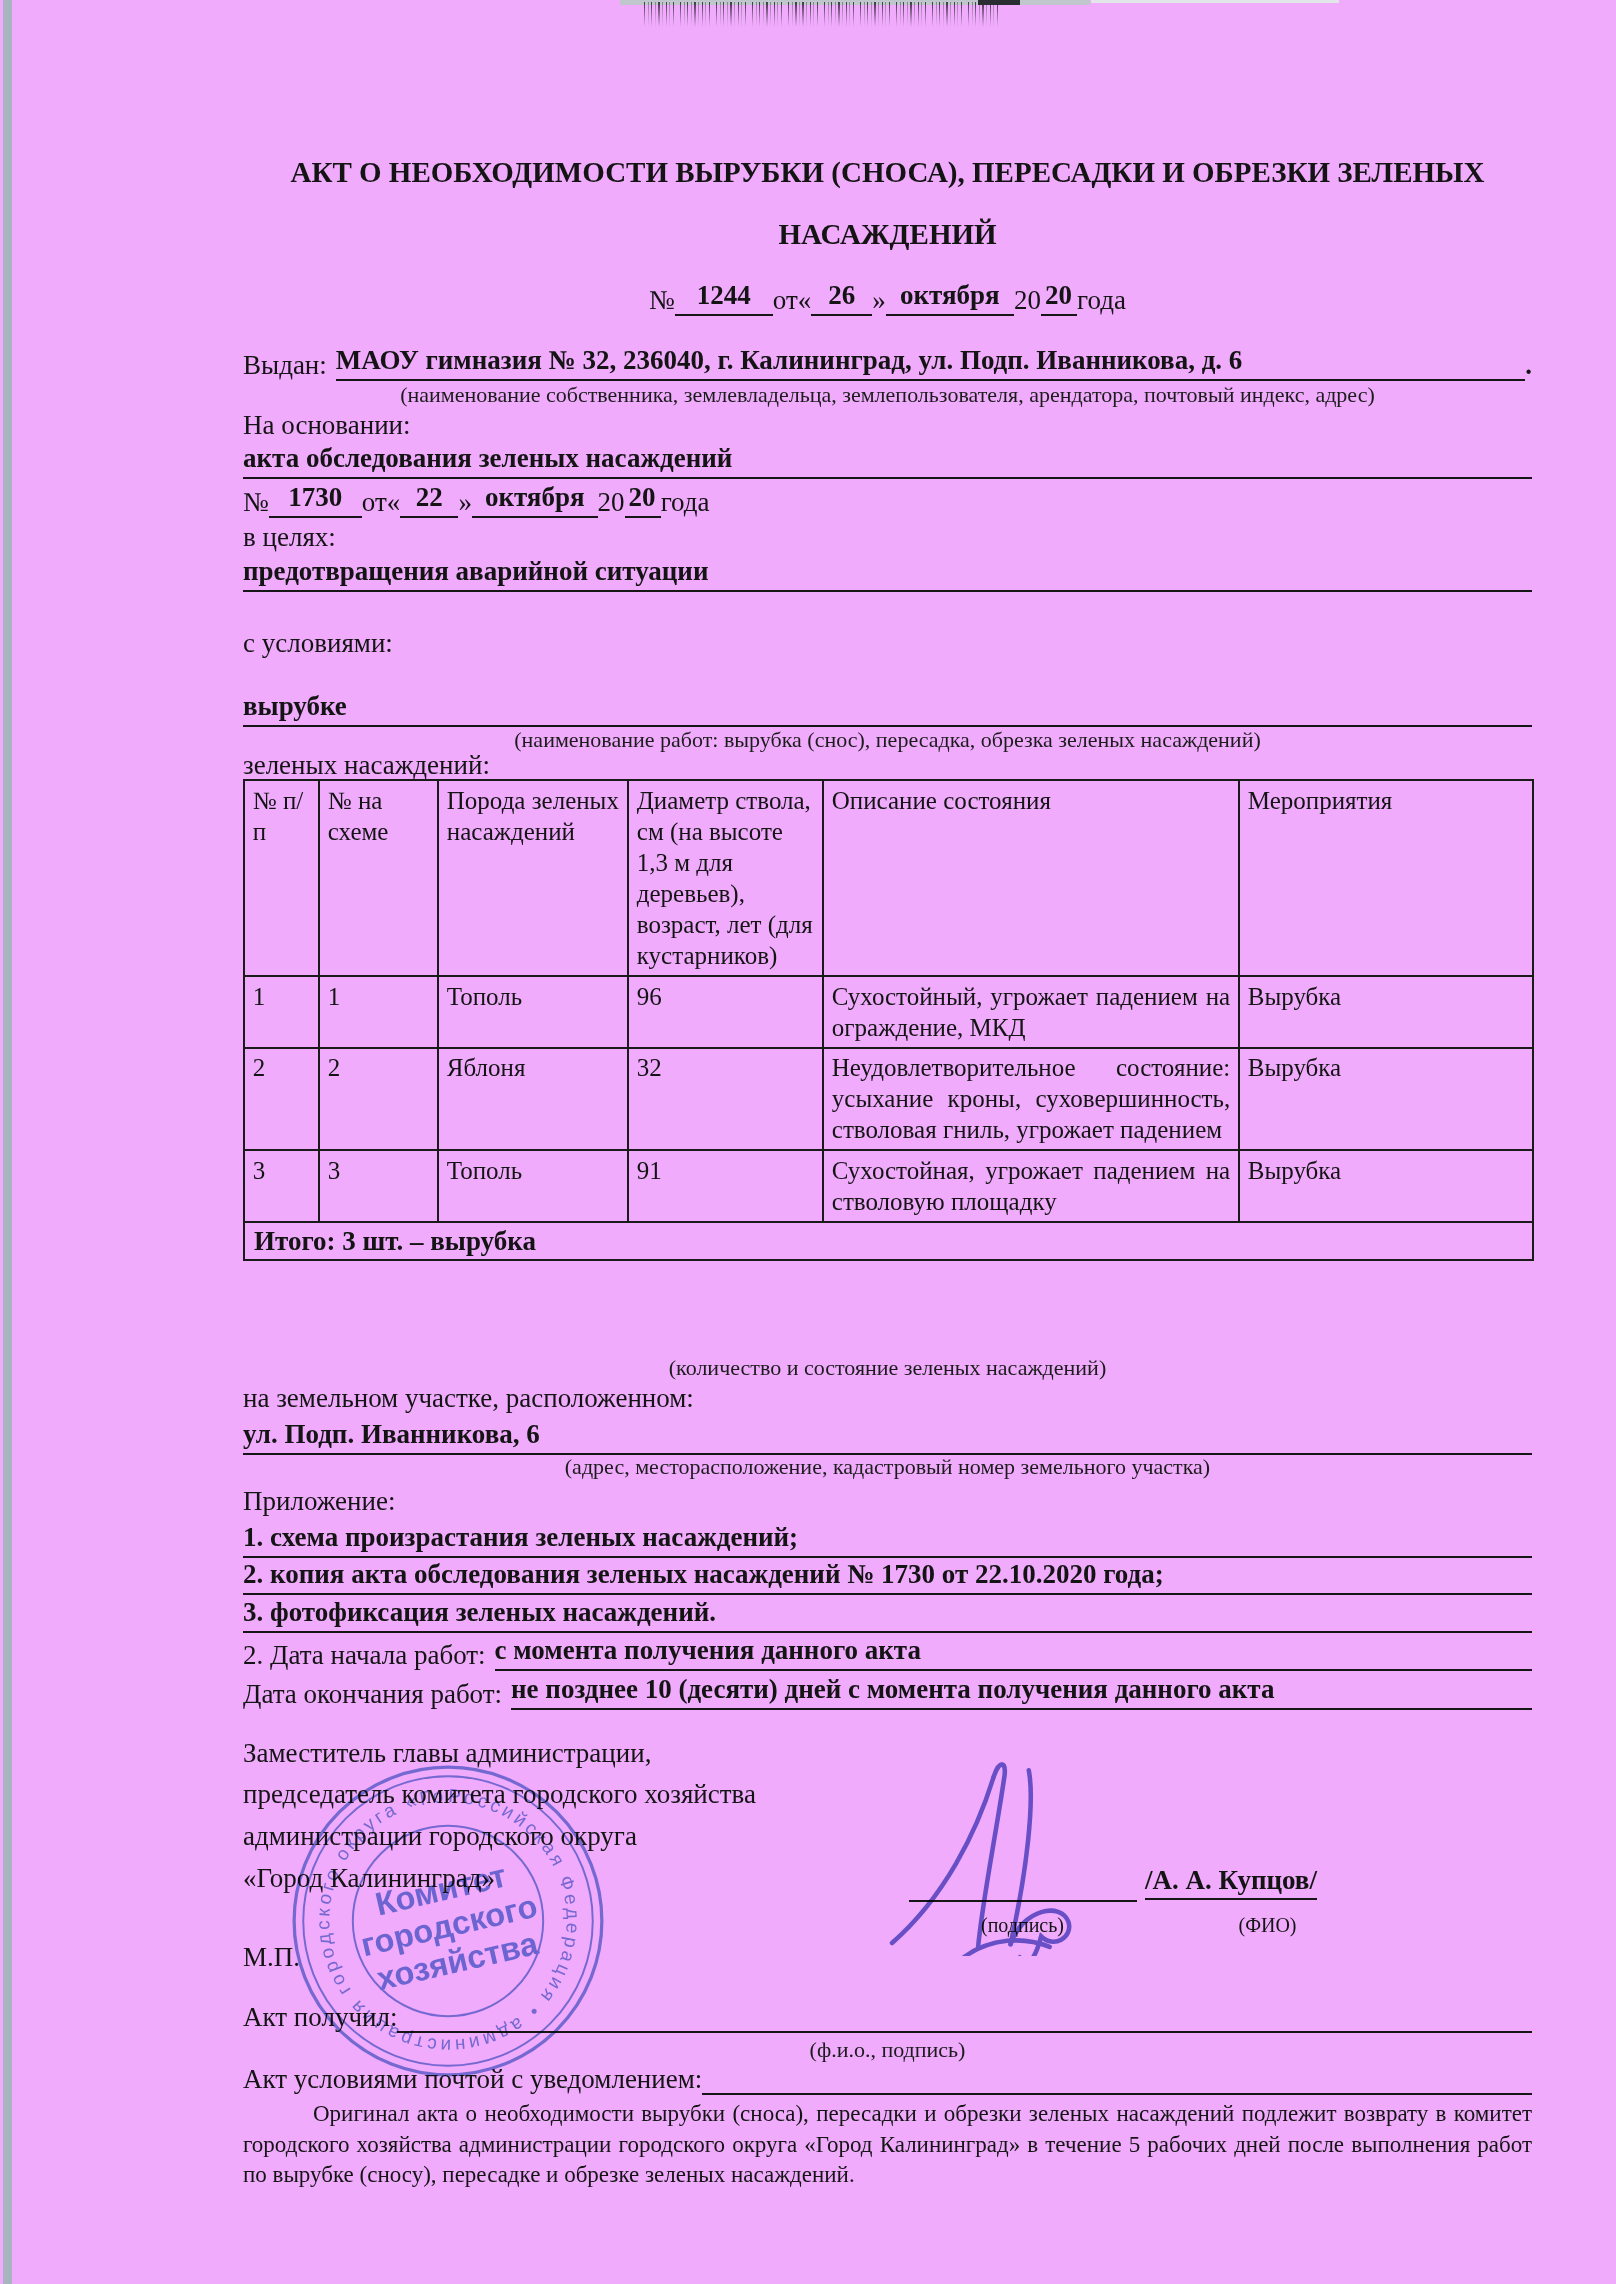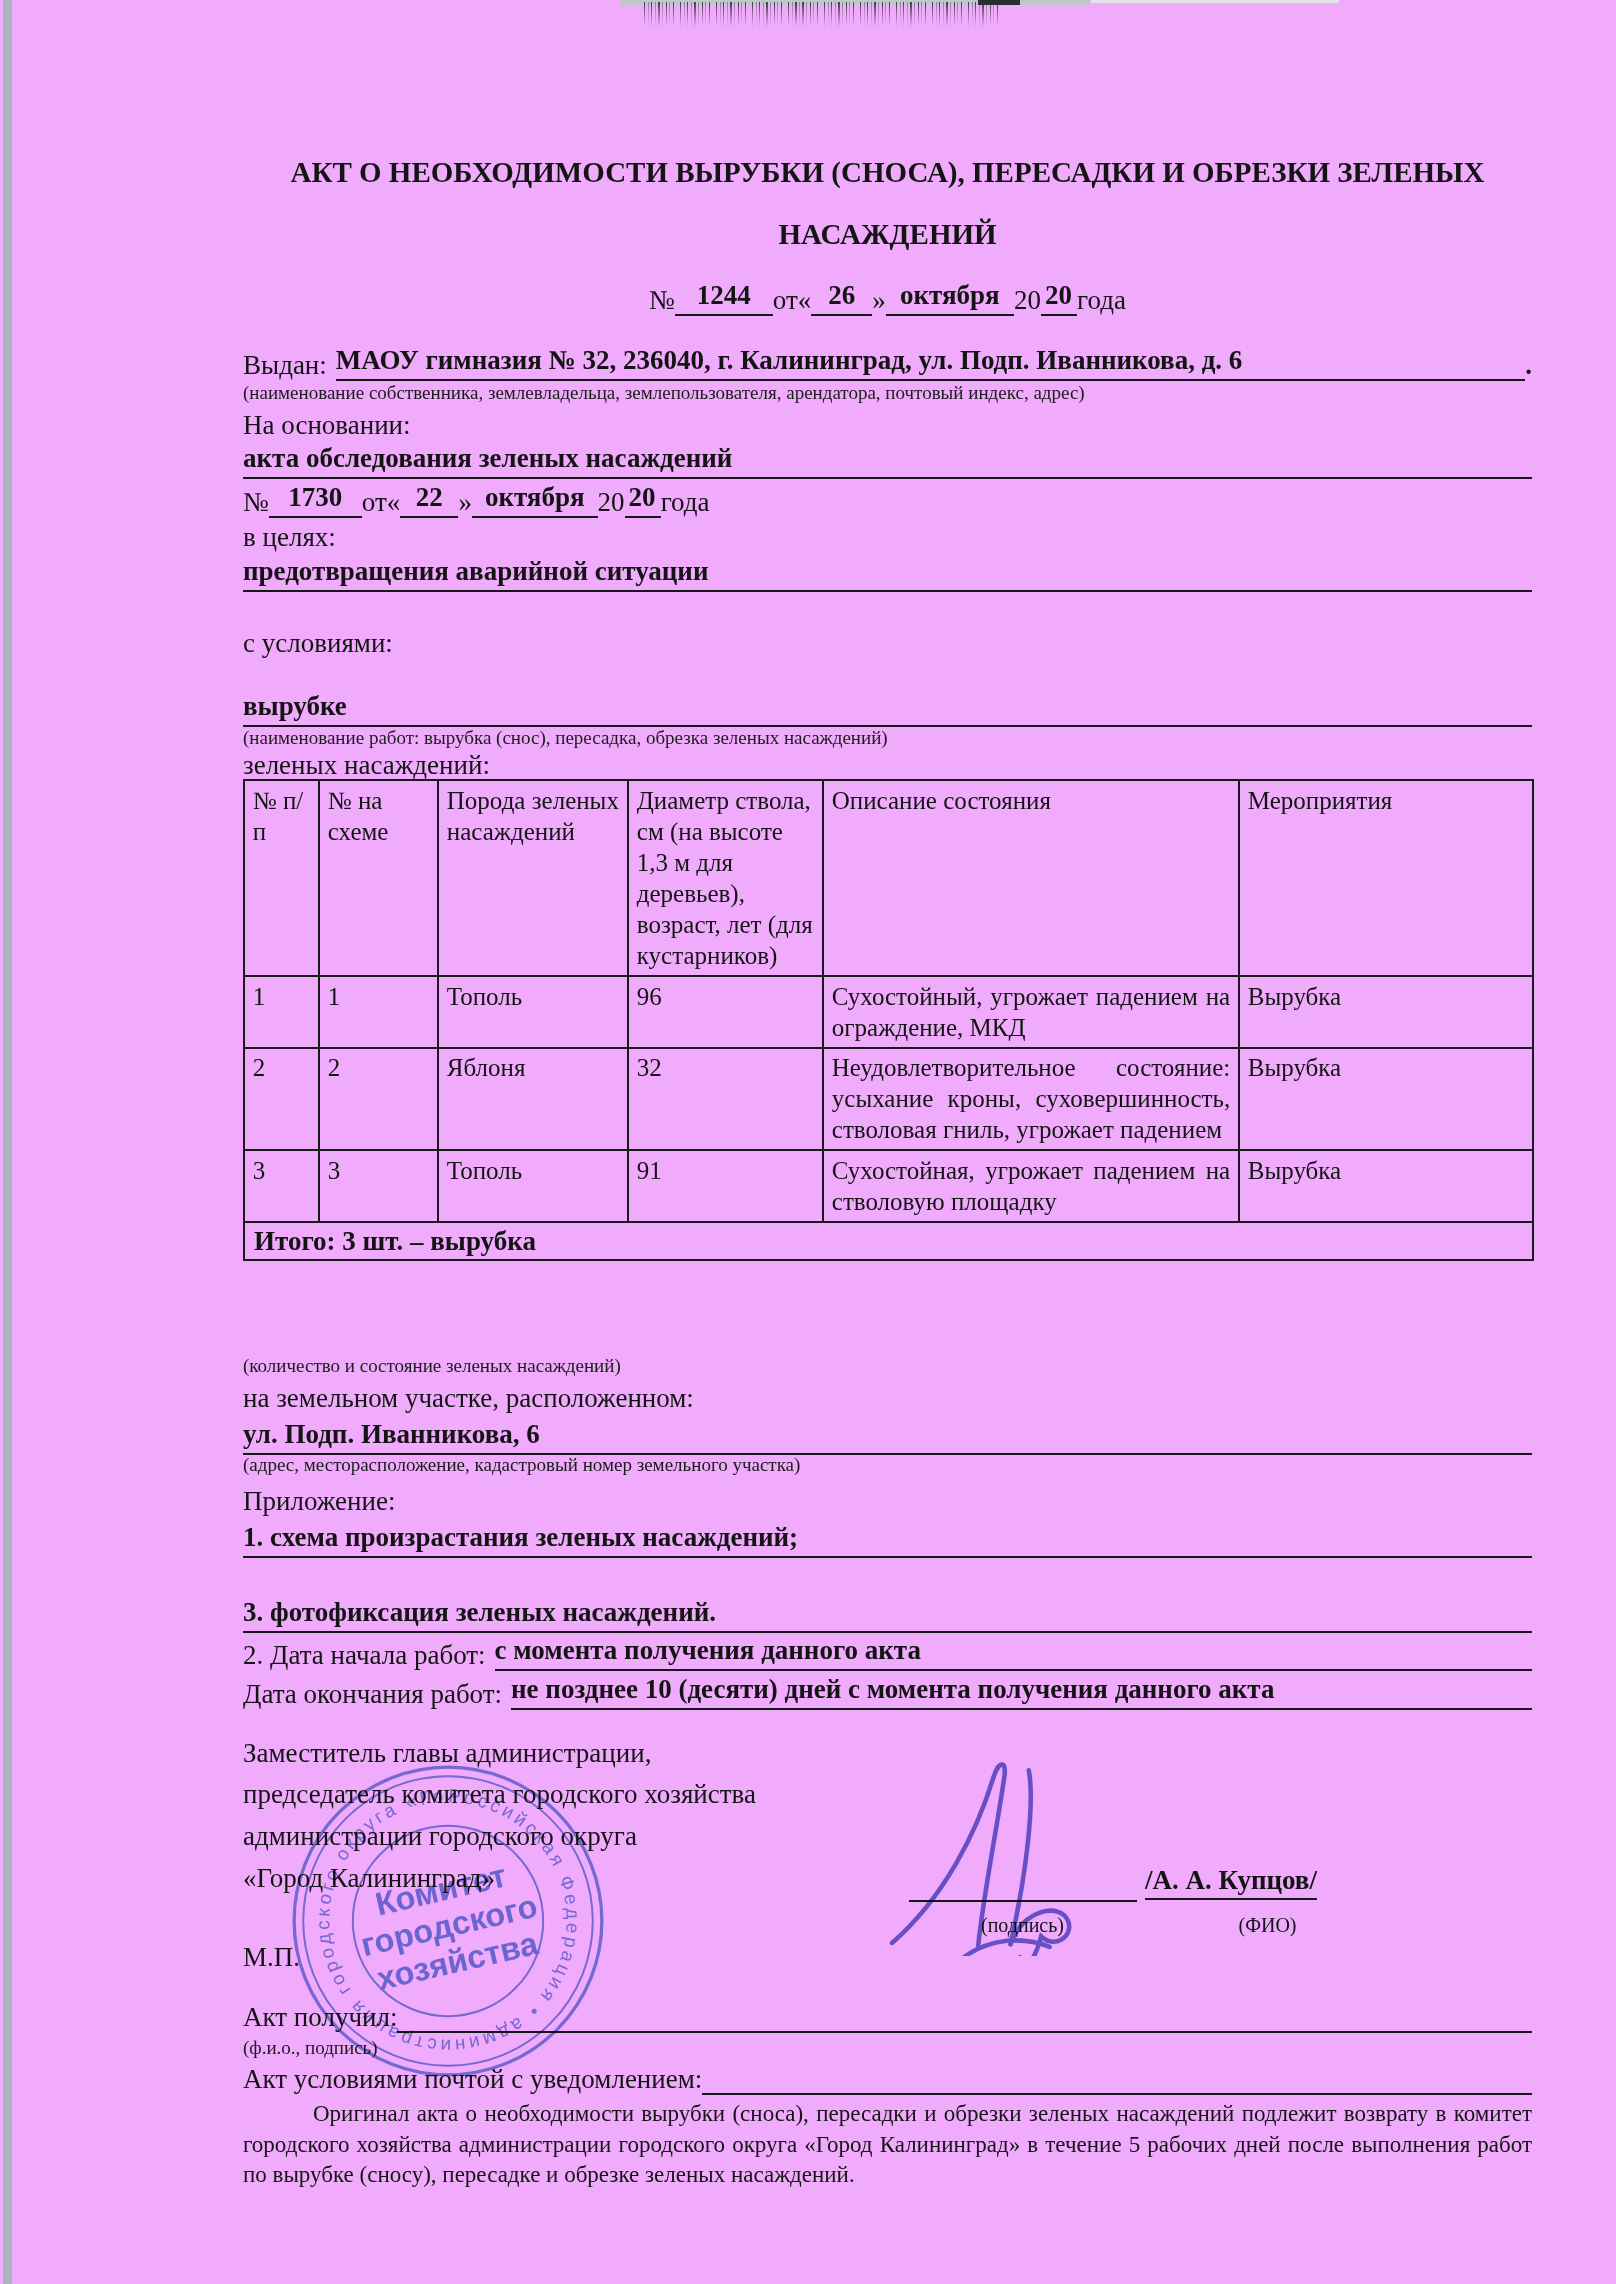--- a/index.html
+++ b/index.html
@@ -1,21 +1,21 @@
 <!DOCTYPE html>
 <html lang="ru" style="font-size:10.4px"><head>
 <meta charset="utf-8">
 <style>
   html,body{margin:0;padding:0;background:#e9e9e9;}
   .page{position:relative;width:1616px;height:2284px;background:#f0abfc;
         font-family:"Liberation Serif","DejaVu Serif",serif;color:#141414;overflow:hidden;}
   .abs{position:absolute;left:243px;width:1289px;}
   .t{font-size:27px;line-height:1.2;}
   .tt{font-size:29px;font-weight:700;text-align:center;line-height:1.2;}
-  .cap{font-size:19px;text-align:left;color:#1c1c1c;line-height:1.1;}
+  .cap{font-size:22px;text-align:center;color:#1c1c1c;line-height:1.1;}
   .b{font-weight:700;}
   .u{border-bottom:2.6px solid #161616;padding-bottom:2.6px;}
   .wline{display:flex;align-items:flex-end;}
   .wline .gap{width:9px;}
   .fill{flex:1;border-bottom:2.6px solid #161616;}
   .centerline{border-bottom:2.6px solid #161616;text-align:left;font-weight:700;padding-bottom:2.6px;font-size:27px;}
   .numrow{display:flex;align-items:flex-end;font-size:27px;}
   .numrow span{white-space:pre;}
   table.doc{border-collapse:collapse;width:100%;font-size:25px;table-layout:fixed;}
   table.doc td{border:2px solid #1a1a1a;vertical-align:top;padding:3.9px 7.8px;line-height:31px;}
@@ -168,20 +168,24 @@
   <div class="abs centerline" style="top:1419px">
     <span>ул. Подп. Иванникова, 6</span>
   </div>
   <div class="abs cap" style="top:1455px">(адрес, месторасположение, кадастровый номер земельного участка)</div>
 
   <div class="abs t" style="top:1485px">Приложение:</div>
   <div class="abs t wline" style="top:1521px">
     <span class="b u">1. схема произрастания зеленых насаждений;</span>
     <span class="fill"></span>
   </div>
+  <div class="abs t wline" style="top:1558px">
+    <span class="b u">2. копия акта обследования зеленых насаждений № 1730 от 22.10.2020 года;</span>
+    <span class="fill"></span>
+  </div>
   <div class="abs t wline" style="top:1596px">
     <span class="b u">3. фотофиксация зеленых насаждений.</span>
     <span class="fill"></span>
   </div>
 
   <div class="abs t wline" style="top:1634px">
     <span>2. Дата начала работ:</span>
       <span class="gap"></span>
     <span class="b u">с момента получения данного акта</span>
     <span class="fill"></span>

